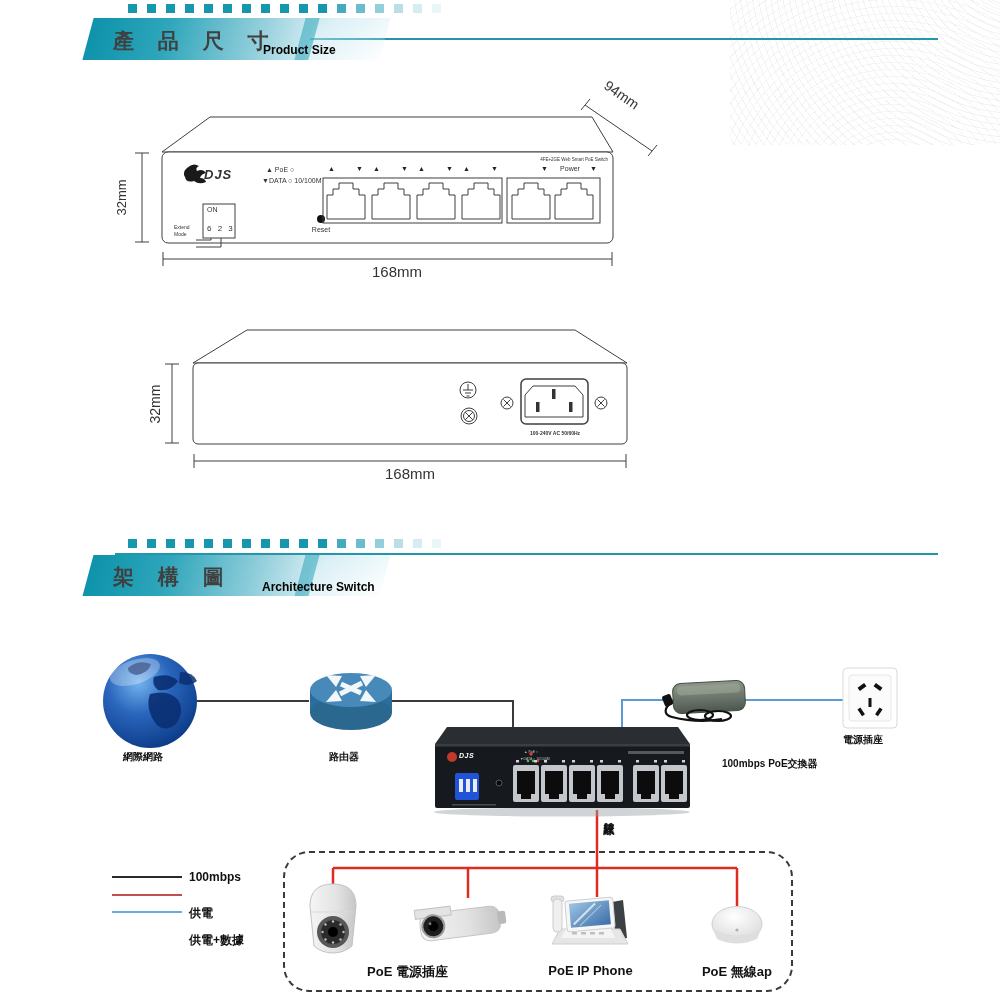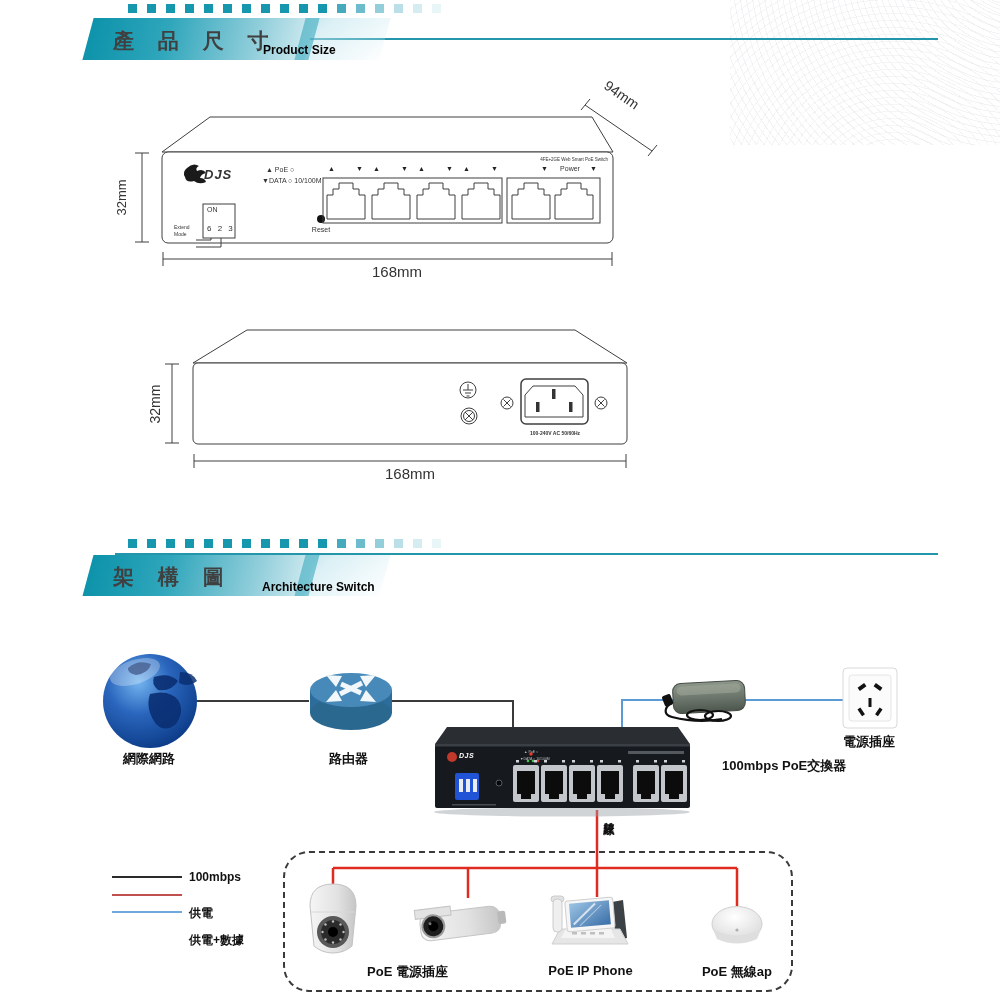--- a/index.html
+++ b/index.html
@@ -19,21 +19,21 @@
   .stripe{position:absolute;transform:skewX(-15deg);background:#2ba4b9;opacity:.55;}
   .sec-title{position:absolute;color:#404040;font-size:21px;font-weight:bold;letter-spacing:9px;white-space:nowrap;}
   .sec-sub{position:absolute;color:#000000;font-size:12px;font-weight:600;white-space:nowrap;}
   .sq{position:absolute;width:9px;height:9px;}
   
   .t{position:absolute;color:#333;white-space:nowrap;}
   .c{text-align:center;}
   .rot90{transform:rotate(-90deg);}
   .pm{position:absolute;font-size:7px;color:#222;}
   
-  .lbl{position:absolute;font-size:13px;font-weight:600;color:#111;white-space:nowrap;}
+  .lbl{position:absolute;font-size:10px;font-weight:600;color:#111;white-space:nowrap;}
   .dev-lbl{position:absolute;font-size:13px;font-weight:700;color:#111;text-align:center;}
   .legend-line{position:absolute;width:70px;height:2px;}
   .lg-black{background:#2a2a2a;}
   .lg-red{background:#c0504d;}
   .lg-blue{background:#6fa8dc;}
   .legend-lbl{position:absolute;font-size:12px;font-weight:600;color:#111;white-space:nowrap;}
   .vert-lbl{position:absolute;writing-mode:vertical-rl;font-size:11px;font-weight:600;color:#111;letter-spacing:1px;}
   .dash-box{position:absolute;border:2px dashed #3a3a3a;border-radius:26px;}
   .brand-photo{position:absolute;color:#fff;font-size:7px;font-style:italic;font-weight:bold;letter-spacing:.5px;}
   .tiny-led{position:absolute;color:#b9bdc2;font-size:3.5px;white-space:nowrap;}

